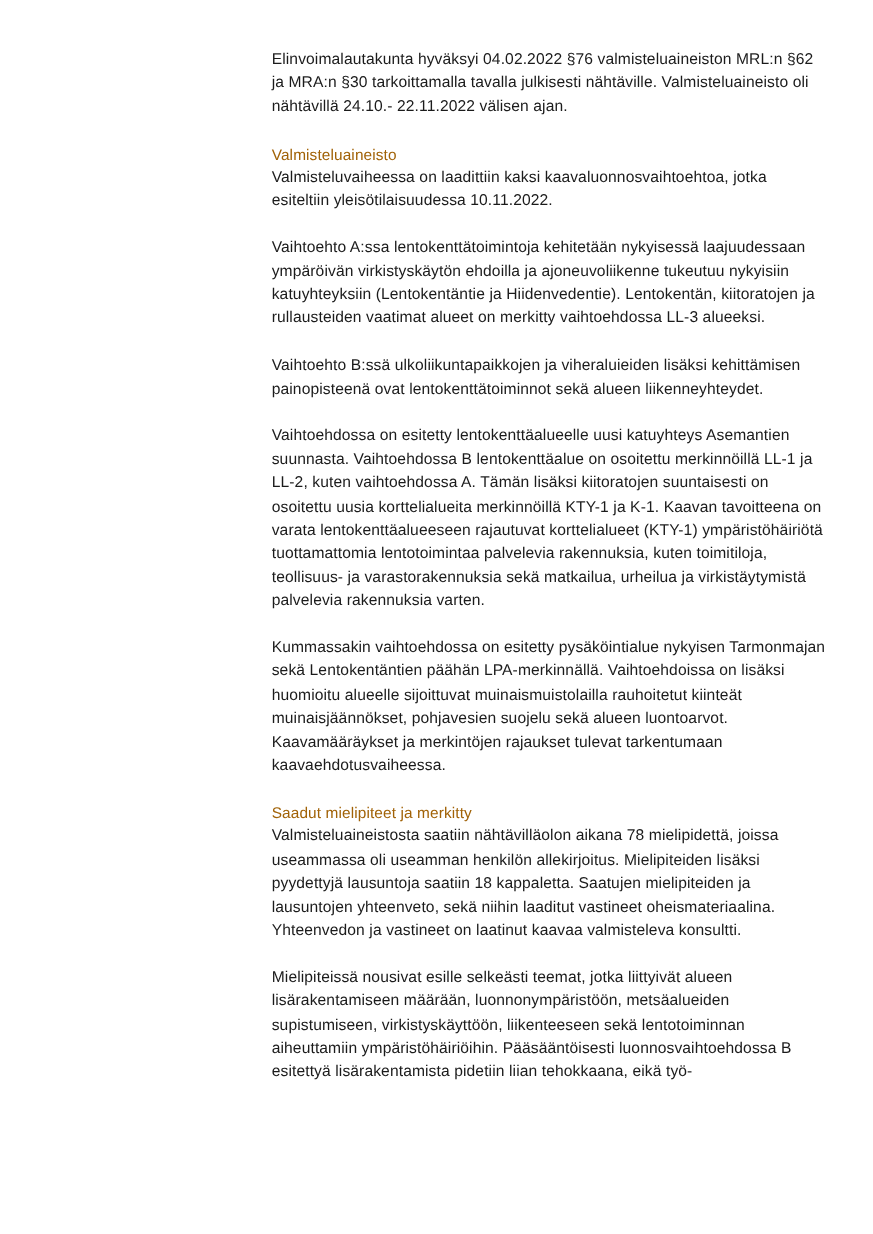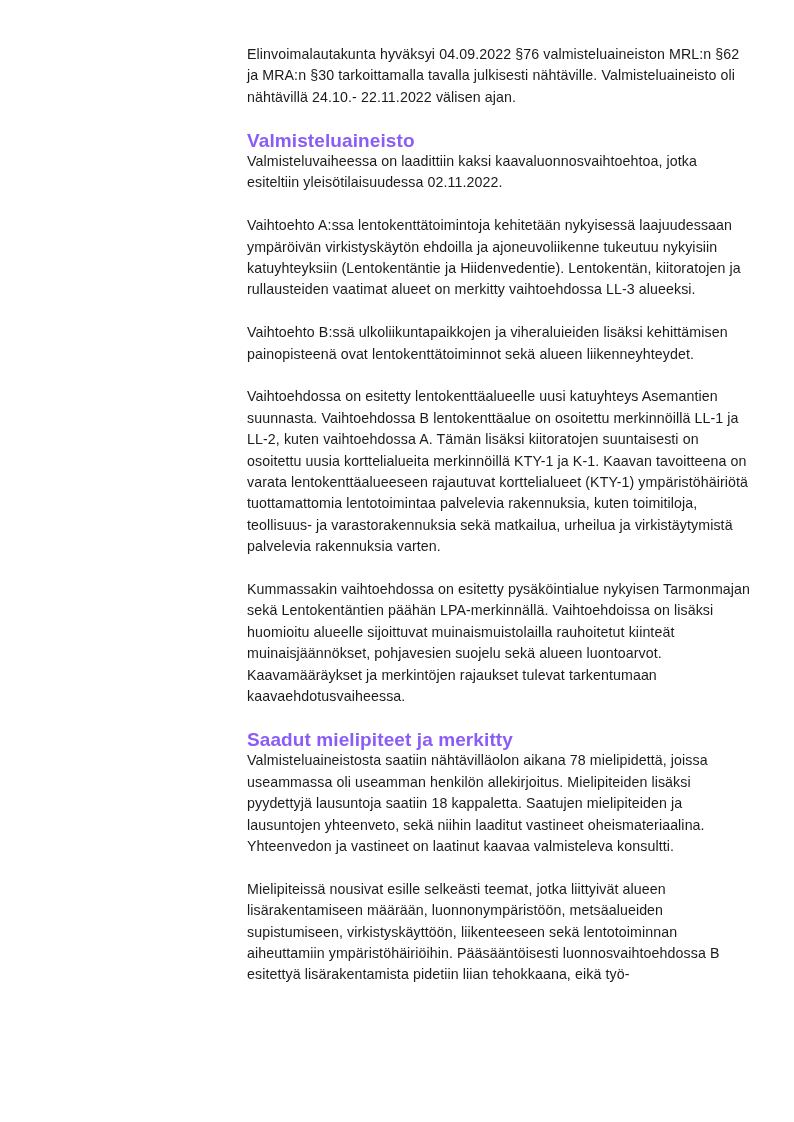--- a/index.html
+++ b/index.html
@@ -23,37 +23,37 @@
     color: #1b1b1b;
     font-size: 14.2px;
     line-height: 21.4px;
     letter-spacing: 0.1px;
   }
   .text-column p {
     margin: 0 0 21.4px 0;
   }
   .text-column h3 {
     margin: 0;
-    font-size: 19px;
+    font-size: 14px;
     line-height: 21.4px;
-    font-weight: bold;
-    color: #8b5cf6;
+    font-weight: normal;
+    color: #a16207;
   }
 </style>
 </head>
 <body>
 
 <div class="page">
   <div class="text-column">
 
-    <p>Elinvoimalautakunta hyväksyi 04.09.2022 §76 valmisteluaineiston MRL:n §62 ja MRA:n §30 tarkoittamalla tavalla julkisesti nähtäville. Valmisteluaineisto oli nähtävillä 24.10.- 22.11.2022 välisen ajan.</p>
+    <p>Elinvoimalautakunta hyväksyi 04.02.2022 §76 valmisteluaineiston MRL:n §62 ja MRA:n §30 tarkoittamalla tavalla julkisesti nähtäville. Valmisteluaineisto oli nähtävillä 24.10.- 22.11.2022 välisen ajan.</p>
 
     <h3>Valmisteluaineisto</h3>
 
-    <p>Valmisteluvaiheessa on laadittiin kaksi kaavaluonnosvaihtoehtoa, jotka esiteltiin yleisötilaisuudessa 02.11.2022.</p>
+    <p>Valmisteluvaiheessa on laadittiin kaksi kaavaluonnosvaihtoehtoa, jotka esiteltiin yleisötilaisuudessa 10.11.2022.</p>
 
     <p>Vaihtoehto A:ssa lentokenttätoimintoja kehitetään nykyisessä laajuudessaan ympäröivän virkistyskäytön ehdoilla ja ajoneuvoliikenne tukeutuu nykyisiin katuyhteyksiin (Lentokentäntie ja Hiidenvedentie). Lentokentän, kiitoratojen ja rullausteiden vaatimat alueet on merkitty vaihtoehdossa LL-3 alueeksi.</p>
 
 
     <p>Vaihtoehto B:ssä ulkoliikuntapaikkojen ja viheraluieiden lisäksi kehittämisen painopisteenä ovat lentokenttätoiminnot sekä alueen liikenneyhteydet.</p>
 
     <p>Vaihtoehdossa on esitetty lentokenttäalueelle uusi katuyhteys Asemantien suunnasta. Vaihtoehdossa B lentokenttäalue on osoitettu merkinnöillä LL-1 ja LL-2, kuten vaihtoehdossa A. Tämän lisäksi kiitoratojen suuntaisesti on osoitettu uusia korttelialueita merkinnöillä KTY-1 ja K-1. Kaavan tavoitteena on varata lentokenttäalueeseen rajautuvat korttelialueet (KTY-1) ympäristöhäiriötä tuottamattomia lentotoimintaa palvelevia rakennuksia, kuten toimitiloja, teollisuus- ja varastorakennuksia sekä matkailua, urheilua ja virkistäytymistä palvelevia rakennuksia varten.</p>
 
     <p>Kummassakin vaihtoehdossa on esitetty pysäköintialue nykyisen Tarmonmajan sekä Lentokentäntien päähän LPA-merkinnällä. Vaihtoehdoissa on lisäksi huomioitu alueelle sijoittuvat muinaismuistolailla rauhoitetut kiinteät muinaisjäännökset, pohjavesien suojelu sekä alueen luontoarvot. Kaavamääräykset ja merkintöjen rajaukset tulevat tarkentumaan kaavaehdotusvaiheessa.</p>
 

